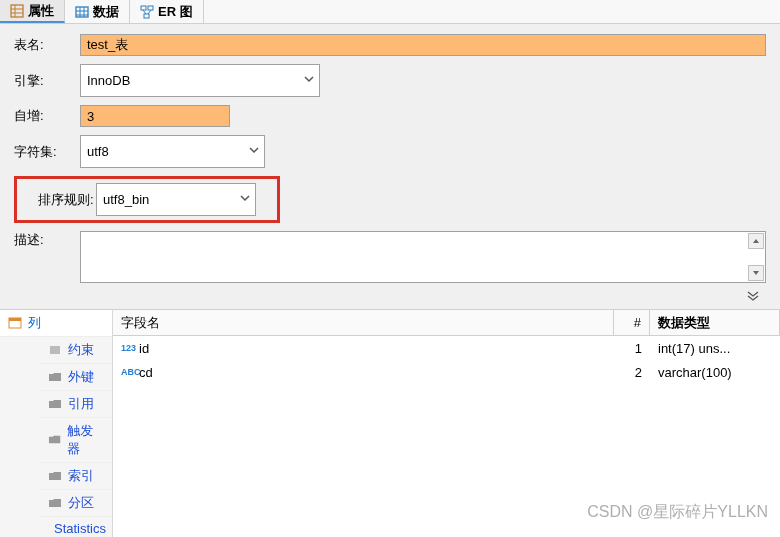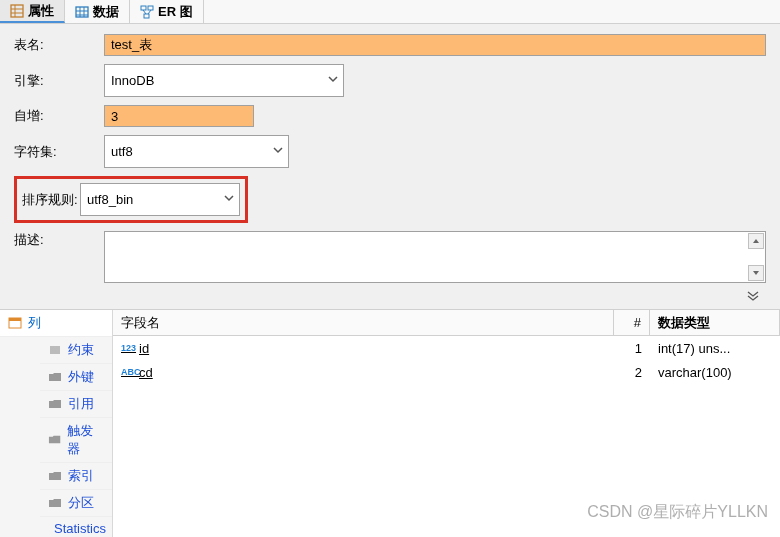--- a/index.html
+++ b/index.html
@@ -2,31 +2,31 @@
 <html><head>
 <meta charset="utf-8">
 <style>
 * { box-sizing: border-box; margin: 0; padding: 0; }
 body { font-family: "Microsoft YaHei", Tahoma, Arial, sans-serif; font-size: 13px; background: #f0f0f0; width: 780px; height: 537px; overflow: hidden; position: relative; }
 .tabs-bar { display: flex; height: 24px; background: #f8f8f8; border-bottom: 1px solid #d0d0d0; }
 .tab { display: flex; align-items: center; gap: 4px; padding: 3px 10px; border-right: 1px solid #d0d0d0; cursor: pointer; font-weight: bold; }
 .tab.active { background: #e8e8e8; border-bottom: 2px solid #4a90d9; }
 .tab-icon { width: 14px; height: 14px; display: inline-block; }
 .form-area { background: #f0f0f0; padding: 10px 14px 6px 14px; }
-.form-row { display: flex; align-items: center; margin-bottom: 8px; gap: 24px; }
+.form-row { display: flex; align-items: center; margin-bottom: 8px; }
 .form-label { width: 66px; text-align: left; font-size: 13px; color: #000; }
 .text-input { border: 1px solid #a0a0a0; background: #fdba74; height: 22px; padding: 2px 6px; font-size: 13px; }
 .text-input.wide { flex: 1; }
 .text-input.med { width: 150px; }
 .combo { border: 1px solid #a0a0a0; background: #fff; height: 33px; display: flex; align-items: center; justify-content: space-between; padding: 2px 4px 2px 6px; }
 .combo.w240 { width: 240px; }
 .combo.w185 { width: 185px; }
 .combo.w160 { width: 160px; }
 .chevron-down { width: 12px; height: 12px; }
-.highlight-box { border: 3px solid #d93025; padding: 4px 5px; display: inline-flex; align-items: center; }
+.highlight-box { border: 3px solid #d93025; padding: 4px 21px; display: inline-flex; align-items: center; }
 .textarea-wrap { border: 1px solid #a0a0a0; background: #fff; flex: 1; height: 52px; position: relative; padding: 3px 18px 3px 6px; }
 .scroll-arrows { position: absolute; right: 1px; top: 1px; bottom: 1px; width: 16px; display: flex; flex-direction: column; justify-content: space-between; }
 .scroll-btn { width: 16px; height: 16px; background: #f0f0f0; border: 1px solid #c0c0c0; display: flex; align-items: center; justify-content: center; }
 .scroll-btn svg { width: 8px; height: 8px; }
 .dbl-chevron { display:flex; justify-content:flex-end; padding: 0 6px 2px 0; }
 .dbl-chevron svg { width:14px; height:10px; fill:#555; }
 .bottom-pane { display: flex; height: 248px; border-top: 1px solid #d0d0d0; background: #fff; }
 .sidebar { width: 113px; border-right: 1px solid #d8d8d8; background: #f5f5f5; display:flex; flex-direction:column; }
 .side-item { display: flex; align-items: center; gap: 6px; padding: 4px 8px; cursor: pointer; border-bottom: 1px solid #eee; }
 .side-item.active { background: #fff; color: #0066cc; }
@@ -34,21 +34,21 @@
 .side-icon { width: 14px; height: 14px; display: inline-block; }
 .grid-area { flex: 1; display: flex; flex-direction: column; position: relative; }
 .grid-header { display: flex; border-bottom: 1px solid #d0d0d0; background: #fafafa; height: 26px; align-items: stretch; }
 .gh-cell { border-right: 1px solid #d0d0d0; padding: 4px 8px; display:flex; align-items:center; font-size: 13px; }
 .gh-name { flex: 1; }
 .gh-num { width: 36px; justify-content:flex-end; }
 .gh-type { width: 130px; font-weight: bold; }
 .grid-body { flex:1; overflow:auto; }
 .grid-row { display: flex; height: 24px; align-items:center; }
 .gc { padding: 2px 8px; display:flex; align-items:center; gap:4px; font-size: 13px; }
-.gc-name { flex: 1; text-decoration: underline; }
+.gc-name { flex: 1; }
 .gc-num { width: 36px; justify-content:flex-end; }
 .gc-type { width: 130px; }
 .col-icon { width: 14px; height: 10px; font-size: 9px; font-weight: bold; }
 .hscroll { height: 18px; background: #f0f0f0; border-top: 1px solid #d0d0d0; display:flex; align-items:center; }
 .hscroll-btn { width: 17px; height: 17px; background:#f5f5f5; border:1px solid #c8c8c8; display:flex; align-items:center; justify-content:center; }
 .watermark { position: absolute; right: 12px; bottom: 14px; color: rgba(120,120,120,0.6); font-size: 16px; pointer-events:none; }
 </style>
 </head>
 <body>
 

